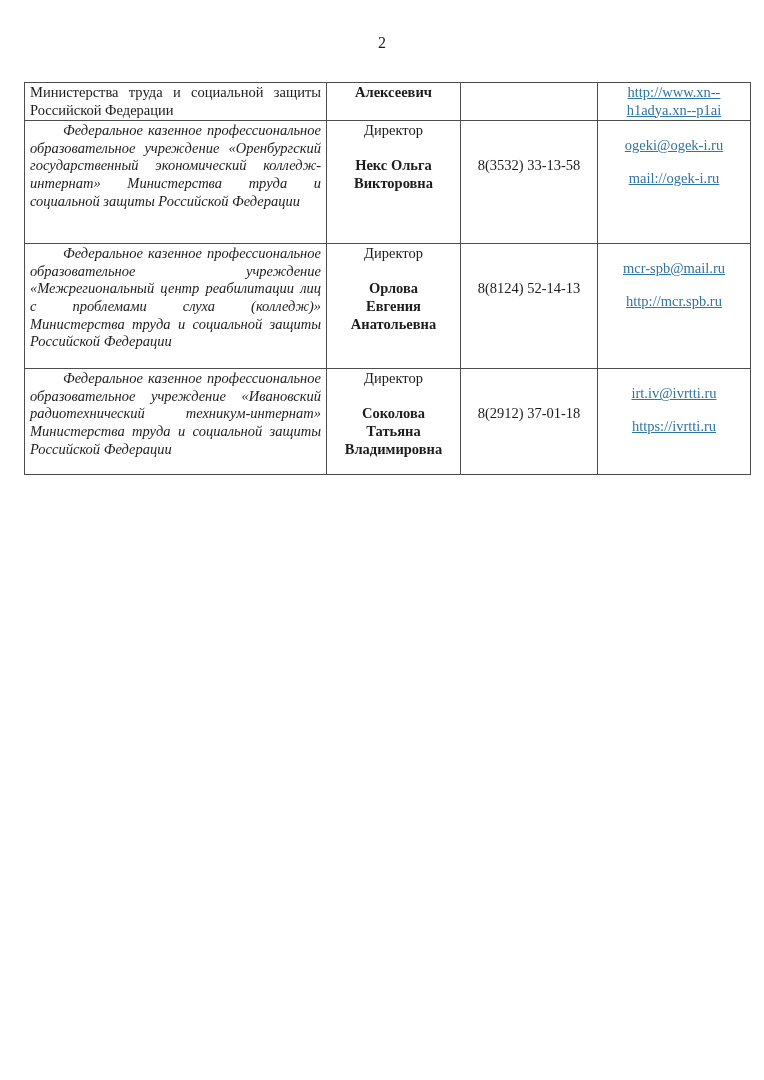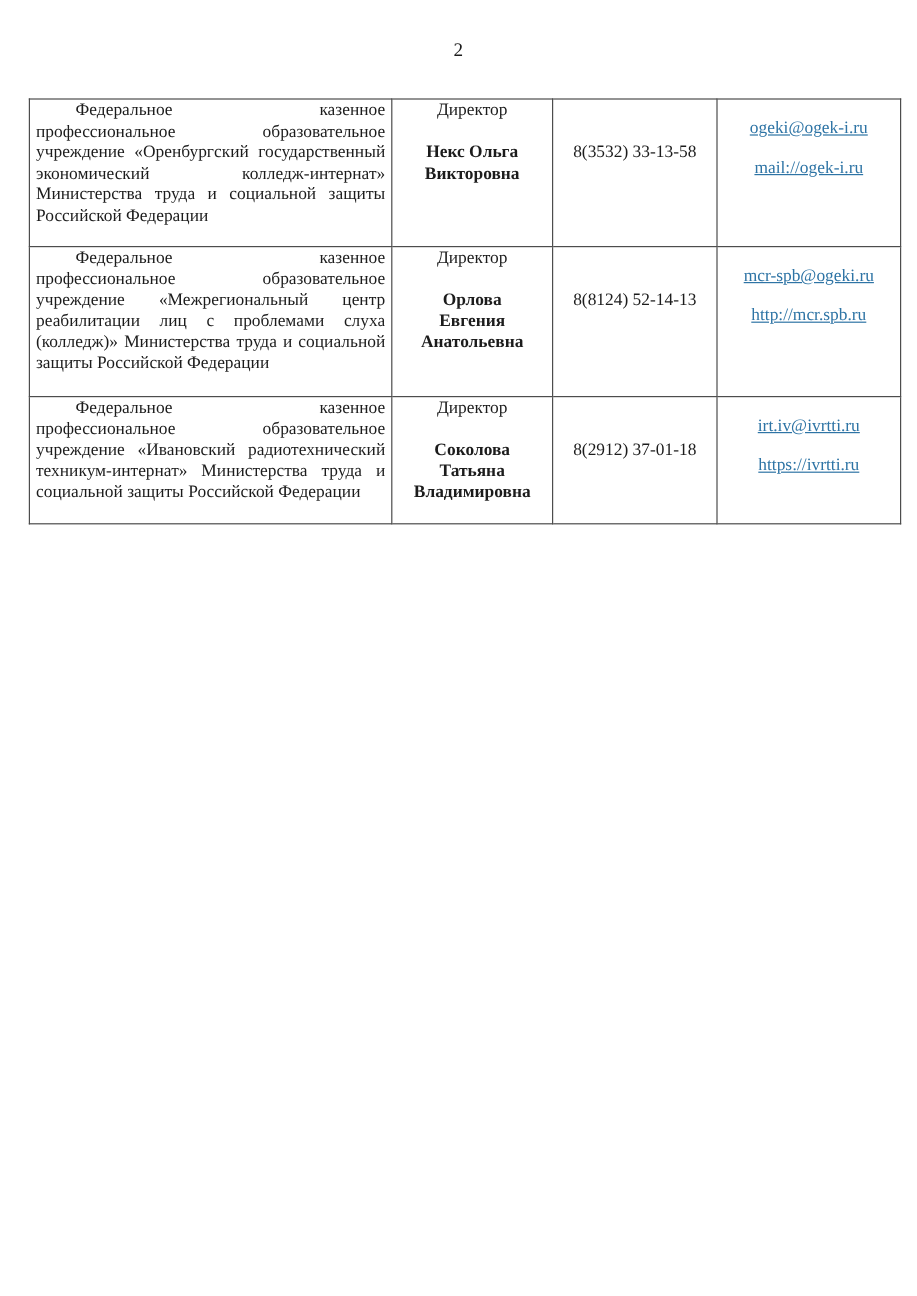--- a/index.html
+++ b/index.html
@@ -37,20 +37,21 @@
   tr.r0 { height: 36px; }
   tr.r1 { height: 123px; }
   tr.r2 { height: 125px; }
   tr.r3 { height: 106px; }
 
   td.c-org .org {
     text-align: justify;
   }
   td.c-org .org.indent {
     text-indent: 33px;
+    font-style: italic;
   }
   td.c-person, td.c-phone, td.c-links {
     text-align: center;
   }
   .director-name {
     font-weight: bold;
     white-space: pre-line;
   }
   .director-name.gap {
     margin-top: 17.6px;
@@ -76,20 +77,35 @@
 
 <table class="contacts">
   <colgroup>
     <col style="width:302px">
     <col style="width:134px">
     <col style="width:137px">
     <col style="width:153px">
   </colgroup>
   <tbody>
 
+    <tr class="r0">
+      <td class="c-org">
+        <div class="org">Министерства труда и социальной защиты Российской Федерации</div>
+      </td>
+      <td class="c-person">
+        <div class="director-name">Алексеевич</div>
+      </td>
+      <td class="c-phone">
+        <div></div>
+      </td>
+      <td class="c-links">
+        <a class="doclink">http://www.xn--
+h1adya.xn--p1ai</a>
+      </td>
+    </tr>
 
     <tr class="r1">
       <td class="c-org">
         <div class="org indent">Федеральное казенное профессиональное образовательное учреждение «Оренбургский государственный экономический колледж-интернат» Министерства труда и социальной защиты Российской Федерации</div>
       </td>
       <td class="c-person">
         <div class="director-role">Директор</div>
         <div class="director-name gap">Некс Ольга
 Викторовна</div>
       </td>
@@ -109,21 +125,21 @@
       <td class="c-person">
         <div class="director-role">Директор</div>
         <div class="director-name gap">Орлова
 Евгения
 Анатольевна</div>
       </td>
       <td class="c-phone">
         <div class="phone">8(8124) 52-14-13</div>
       </td>
       <td class="c-links">
-        <a class="doclink pad-top">mcr-spb@ogeki.ru</a>
+        <a class="doclink pad-top">mcr-spb@mail.ru</a>
         <a class="doclink pad-top">http://mcr.spb.ru</a>
       </td>
     </tr>
 
     <tr class="r3">
       <td class="c-org">
         <div class="org indent">Федеральное казенное профессиональное образовательное учреждение «Ивановский радиотехнический техникум-интернат» Министерства труда и социальной защиты Российской Федерации</div>
       </td>
       <td class="c-person">
         <div class="director-role">Директор</div>

